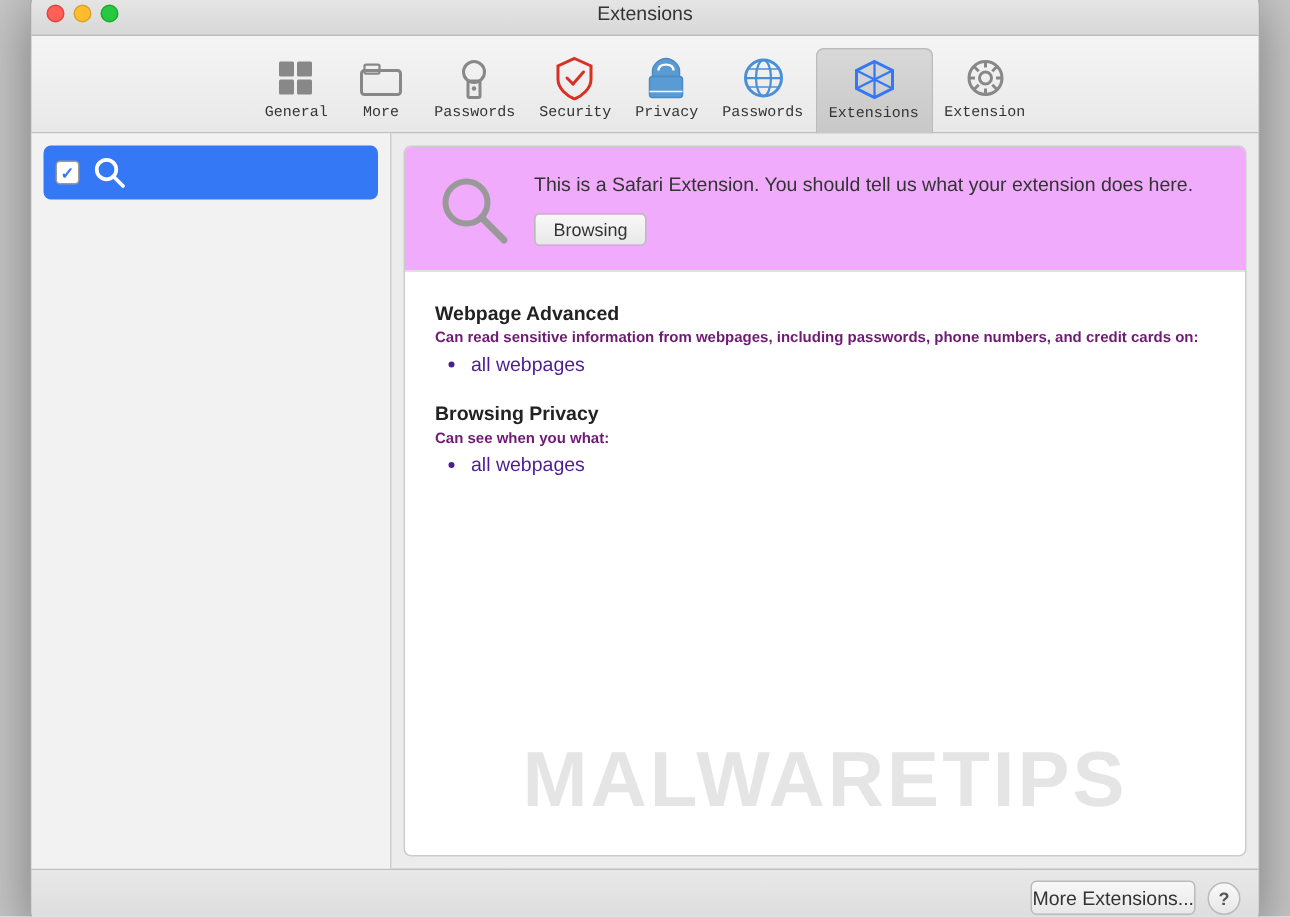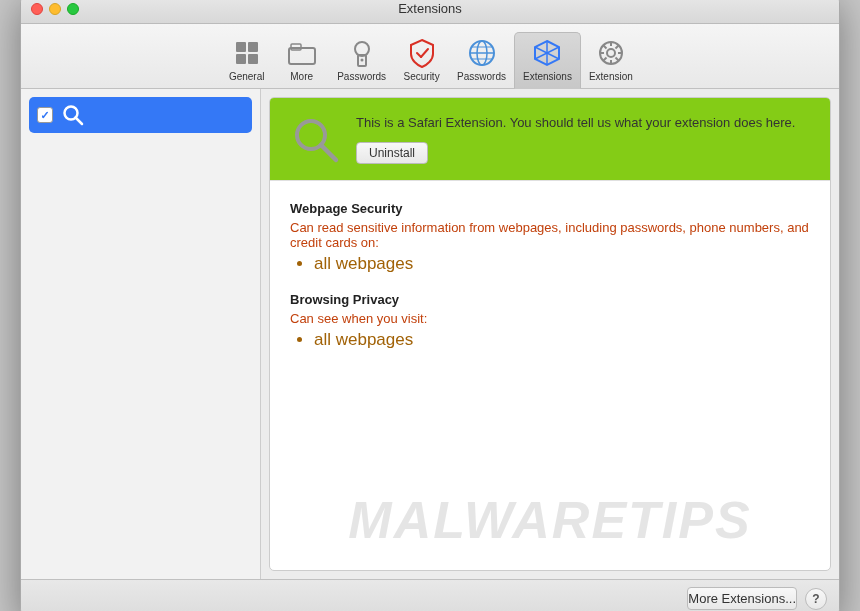--- a/index.html
+++ b/index.html
@@ -57,24 +57,25 @@
       font-size: 13px;
       font-weight: 500;
       color: #333;
     }
 
     
     .toolbar {
       background: linear-gradient(to bottom, #f5f5f5, #e8e8e8);
       border-bottom: 1px solid #c0c0c0;
       display: flex;
-      align-items: flex-end;
+      align-items: flex-start;
       justify-content: center;
       padding: 8px 0 0 0;
       gap: 0;
+      font-family: Liberation Mono, monospace;
     }
 
     .toolbar-item {
       display: flex;
       flex-direction: column;
       align-items: center;
       padding: 4px 8px 6px;
       cursor: pointer;
       border-radius: 5px 5px 0 0;
       min-width: 55px;
@@ -178,40 +179,39 @@
     .watermark {
       position: absolute;
       bottom: 20px;
       left: 0;
       right: 0;
       display: flex;
       align-items: flex-start;
       justify-content: center;
       pointer-events: none;
       z-index: 0;
-      font-style: italic;
     }
 
     .watermark-text {
       font-size: 52px;
       font-weight: 900;
       color: rgba(180,180,180,0.35);
       letter-spacing: 2px;
       transform: rotate(0deg);
       white-space: nowrap;
     }
 
     
     .extension-header {
       display: flex;
       align-items: center;
       padding: 16px 20px;
       gap: 16px;
       border-bottom: 1px solid #e0e0e0;
-      background: #84cc16;
+      background: #f0abfc;
       position: relative;
       z-index: 1;
     }
 
     .extension-big-icon {
       width: 50px;
       height: 50px;
       display: flex;
       align-items: center;
       justify-content: center;
@@ -257,30 +257,31 @@
     }
 
     .permission-title {
       font-size: 13px;
       font-weight: 700;
       color: #222;
       margin-bottom: 4px;
     }
 
     .permission-desc {
-      font-size: 13px;
-      color: #c2410c;
+      font-size: 10px;
+      color: #701a75;
       margin-bottom: 4px;
+      font-weight: bold;
     }
 
     .permission-list {
       list-style: disc;
       padding-left: 24px;
-      font-size: 17px;
-      color: #a16207;
+      font-size: 13px;
+      color: #4c1d95;
     }
 
     
     .footer {
       background: linear-gradient(to bottom, #e8e8e8, #dcdcdc);
       border-top: 1px solid #c0c0c0;
       height: 38px;
       display: flex;
       align-items: center;
       justify-content: flex-end;
@@ -368,20 +369,31 @@
       <div class="toolbar-icon">
         <svg width="28" height="30" viewBox="0 0 28 30">
           <path d="M14 2 L25 7 L25 16 C25 22 19 27 14 29 C9 27 3 22 3 16 L3 7 Z" fill="none" stroke="#d93025" stroke-width="2"></path>
           <line x1="9" y1="15" x2="13" y2="19" stroke="#d93025" stroke-width="2" stroke-linecap="round"></line>
           <line x1="13" y1="19" x2="20" y2="11" stroke="#d93025" stroke-width="2" stroke-linecap="round"></line>
         </svg>
       </div>
       <span class="toolbar-label">Security</span>
     </div>
 
+    <div class="toolbar-item">
+      <div class="toolbar-icon">
+        <svg width="26" height="30" viewBox="0 0 26 30">
+          <path d="M13 2 C8 2 4 7 4 10 L4 14 L22 14 L22 10 C22 7 18 2 13 2 Z" fill="#5a9bd4" stroke="#4a8bc4" stroke-width="1"></path>
+          <rect x="2" y="14" width="22" height="14" rx="2" fill="#5a9bd4" stroke="#4a8bc4" stroke-width="1"></rect>
+          <path d="M8 10 Q8 6 13 6 Q18 6 18 10" fill="none" stroke="white" stroke-width="1.5"></path>
+          <line x1="2" y1="24" x2="24" y2="24" stroke="white" stroke-width="1"></line>
+        </svg>
+      </div>
+      <span class="toolbar-label">Privacy</span>
+    </div>
 
     <div class="toolbar-item">
       <div class="toolbar-icon">
         <svg width="30" height="30" viewBox="0 0 30 30">
           <circle cx="15" cy="15" r="12" fill="none" stroke="#4a90d9" stroke-width="2"></circle>
           <ellipse cx="15" cy="15" rx="5" ry="12" fill="none" stroke="#4a90d9" stroke-width="1.5"></ellipse>
           <line x1="3" y1="15" x2="27" y2="15" stroke="#4a90d9" stroke-width="1.5"></line>
           <line x1="5" y1="9" x2="25" y2="9" stroke="#4a90d9" stroke-width="1"></line>
           <line x1="5" y1="21" x2="25" y2="21" stroke="#4a90d9" stroke-width="1"></line>
         </svg>
@@ -442,37 +454,37 @@
 
       <div class="extension-header">
         <div class="extension-big-icon">
           <svg width="50" height="50" viewBox="0 0 50 50">
             <circle cx="21" cy="21" r="14" fill="none" stroke="#999" stroke-width="4"></circle>
             <line x1="31" y1="31" x2="46" y2="46" stroke="#999" stroke-width="4.5" stroke-linecap="round"></line>
           </svg>
         </div>
         <div class="extension-info">
           <div class="extension-description">This is a Safari Extension. You should tell us what your extension does here.</div>
-          <button class="uninstall-btn">Uninstall</button>
+          <button class="uninstall-btn">Browsing</button>
         </div>
       </div>
 
       <div class="permissions-section">
 
         <div class="permission-block">
-          <div class="permission-title">Webpage Security</div>
+          <div class="permission-title">Webpage Advanced</div>
           <div class="permission-desc">Can read sensitive information from webpages, including passwords, phone numbers, and credit cards on:</div>
           <ul class="permission-list">
             <li>all webpages</li>
           </ul>
         </div>
 
         <div class="permission-block">
           <div class="permission-title">Browsing Privacy</div>
-          <div class="permission-desc">Can see when you visit:</div>
+          <div class="permission-desc">Can see when you what:</div>
           <ul class="permission-list">
             <li>all webpages</li>
           </ul>
         </div>
       </div>
     </div>
   </div>
 
   <div class="footer">
     <button class="more-extensions-btn">More Extensions...</button>

